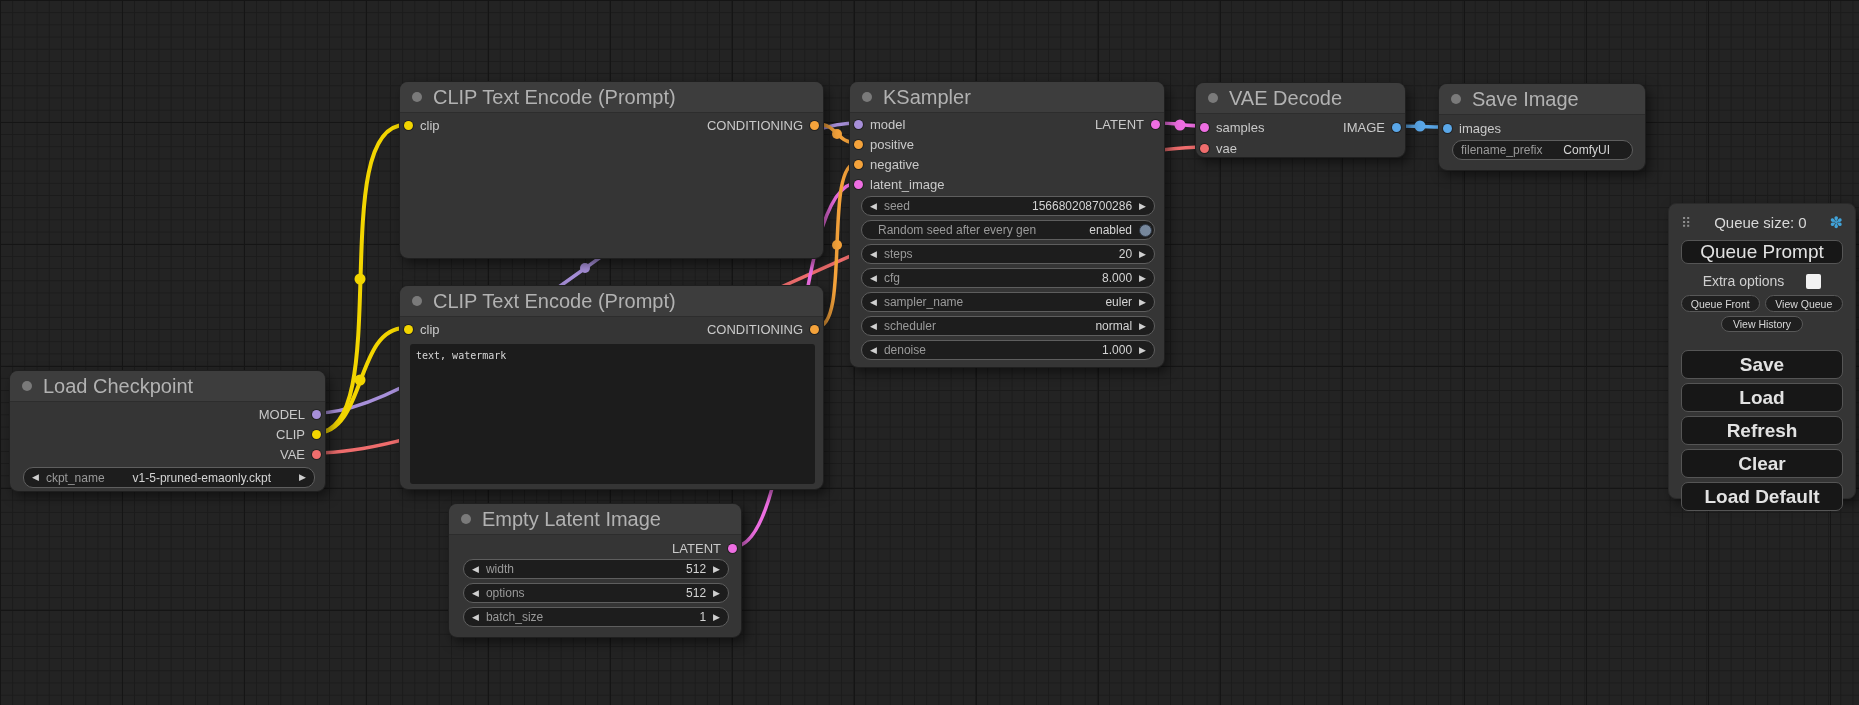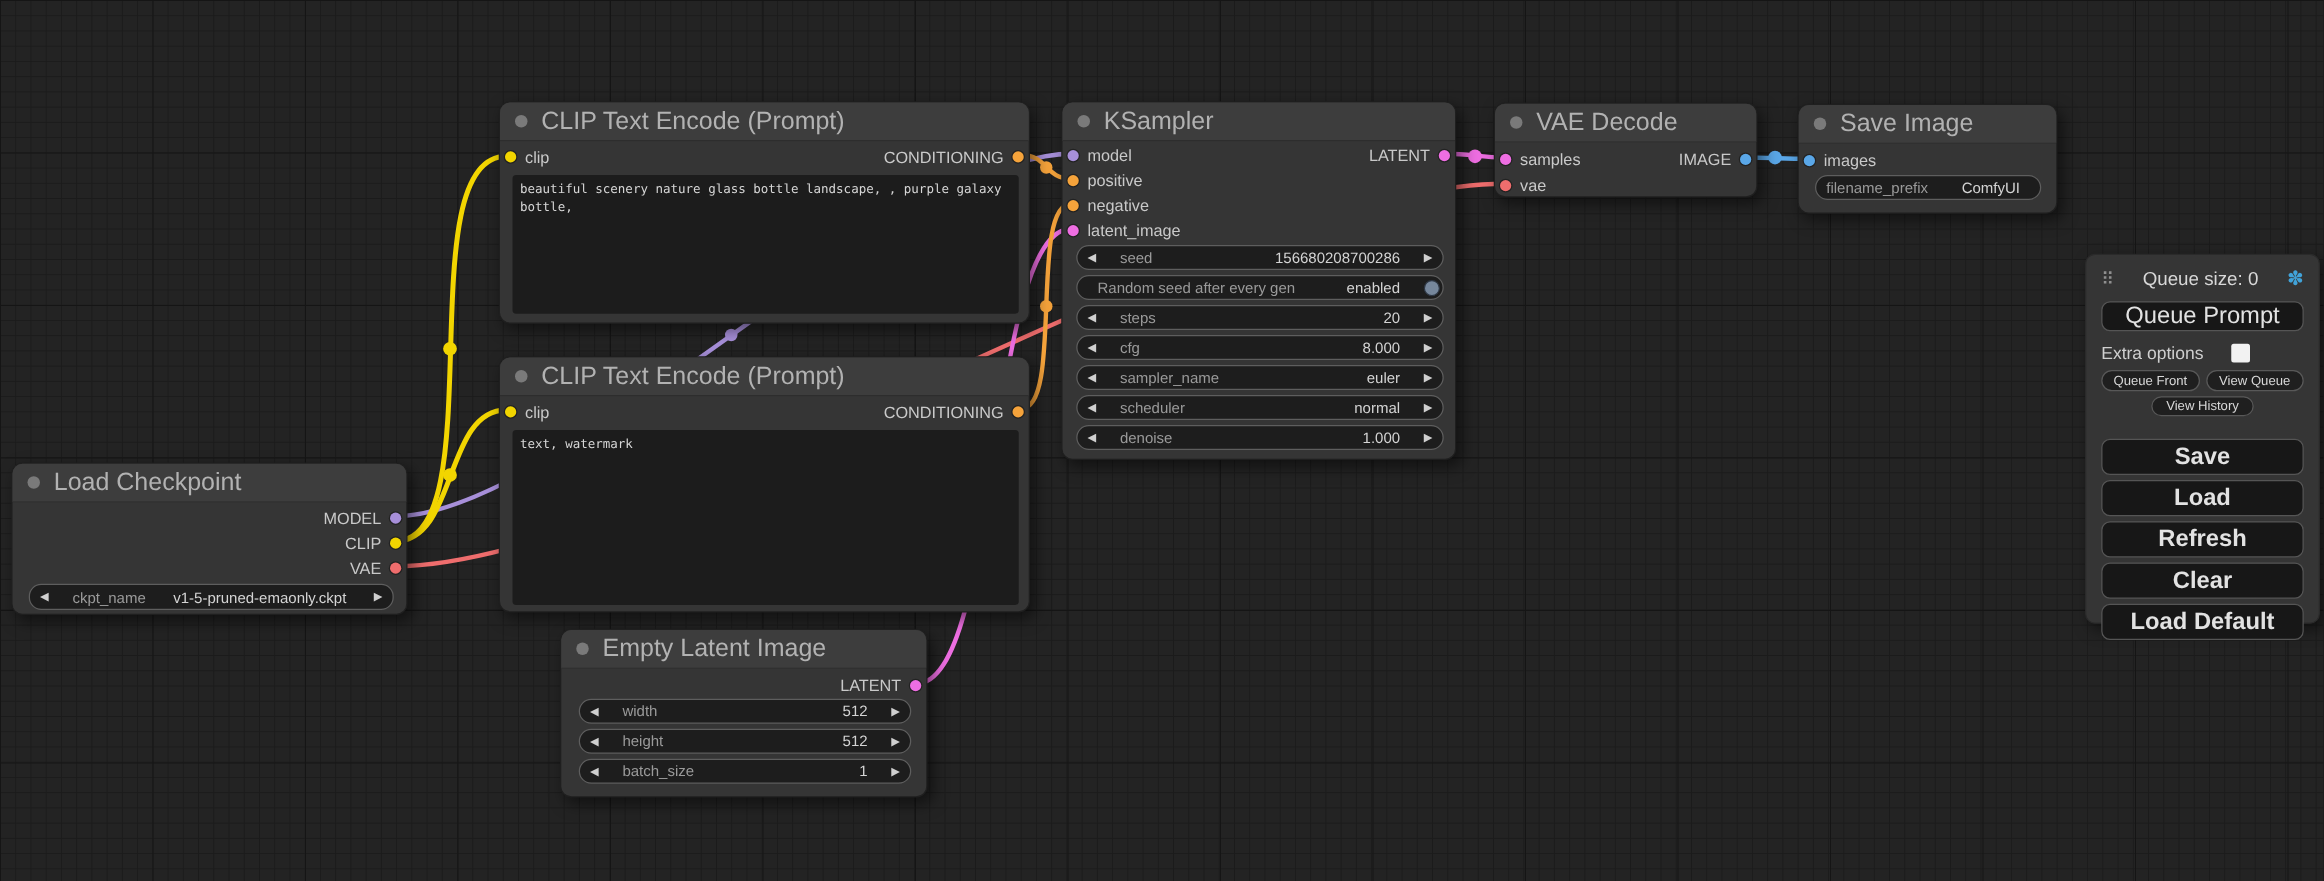--- a/index.html
+++ b/index.html
@@ -24,39 +24,39 @@
   .slot{position:absolute;height:16px;display:flex;align-items:center;gap:7px;font-size:13px;color:#c9c9c9;}
   .slot.in{left:4px;}
   .slot.out{right:4px;}
   .pdot{width:9px;height:9px;border-radius:50%;flex:none;box-shadow:0 0 0 1px rgba(0,0,0,.35);}
   .c-model{background:#a78fd9;} .c-clip{background:#f2d500;} .c-vae{background:#ef6d6d;}
   .c-cond{background:#f5a33b;} .c-latent{background:#ee6ee2;} .c-image{background:#5aa7e8;}
   .textbox{position:absolute;background:#1c1c1c;border-radius:3px;color:#d6d6d6;
         font-family:"DejaVu Sans Mono",monospace;font-size:10px;line-height:1.45;
         padding:5px 6px;box-sizing:border-box;white-space:pre-wrap;overflow:hidden;}
   .widget{position:absolute;height:20px;background:#1d1d1d;border:1px solid #5e5e5e;border-radius:10px;
-        display:flex;align-items:center;padding:0 8px;gap:19px;font-size:12px;box-sizing:border-box;white-space:nowrap;}
+        display:flex;align-items:center;padding:0 8px;gap:7px;font-size:12px;box-sizing:border-box;white-space:nowrap;}
   .wlabel{color:#9a9a9a;} .wvalue{margin-left:auto;color:#d4d4d4;}
   .wvalue.center{margin:0 auto;}
   .arr{color:#cfcfcf;font-size:9px;line-height:1;cursor:pointer;}
   .toggle-dot{width:13px;height:13px;border-radius:50%;background:#76879c;border:1px solid #2e3744;
         box-sizing:border-box;margin-right:-6px;flex:none;}
   
   .qpanel{position:absolute;left:1668px;top:203px;width:188px;height:296px;background:#353535;
         border:1px solid #2a2a2a;border-radius:8px;box-shadow:4px 5px 12px rgba(0,0,0,.5);
         box-sizing:border-box;padding:9px 12px;display:flex;flex-direction:column;}
   .qhead{display:flex;align-items:center;}
   .qhandle{color:#8f8f8f;font-size:14px;cursor:grab;}
   .qsize{flex:1;text-align:center;color:#d8d8d8;font-size:15px;}
   .qgear{color:#41a3d9;font-size:16px;cursor:pointer;}
   .qbtn{background:#171717;border:1px solid #555;border-radius:7px;color:#e2e2e2;
         display:flex;align-items:center;justify-content:center;cursor:pointer;}
   .qbtn.big{height:27px;font-size:19px;margin-top:4px;font-weight:bold;}
   .qbtn.prompt{height:28px;font-size:19px;margin-top:8px;}
-  .extra-row{display:flex;align-items:center;gap:22px;margin-top:9px;}
+  .extra-row{display:flex;align-items:center;justify-content:center;gap:22px;margin-top:9px;}
   .extra-label{color:#cfcfcf;font-size:14px;}
   .qcheck{width:15px;height:15px;background:#f2f2f2;border-radius:2px;cursor:pointer;}
   .small-row{display:flex;gap:5px;margin-top:6px;}
   .qpill{background:#1f1f1f;border:1px solid #585858;border-radius:9px;color:#d8d8d8;
         font-size:10.5px;height:15px;display:flex;align-items:center;justify-content:center;cursor:pointer;}
   .qpill.half{flex:1;}
   .hist-row{display:flex;justify-content:center;margin-top:4px;}
   .qpill.hist{width:80px;height:14px;}
   .btn-stack{margin-top:14px;display:flex;flex-direction:column;}
 </style>
@@ -117,21 +117,20 @@
       <span class="ntitle">CLIP Text Encode (Prompt)</span>
     </div>
     <div class="slot in" style="top:35px;">
       <span class="pdot c-clip"></span>
         <span>clip</span>
     </div>
     <div class="slot out" style="top:35px;">
       <span>CONDITIONING</span>
         <span class="pdot c-cond"></span>
     </div>
-    <div class="textbox" style="left:10px;top:58px;width:405px;height:111px;">beautiful scenery nature glass bottle landscape, , purple galaxy bottle,</div>
   </div>
 
   <div class="node" style="left:399px;top:285px;width:425px;height:205px;">
     <div class="nheader">
       <span class="tdot"></span>
       <span class="ntitle">CLIP Text Encode (Prompt)</span>
     </div>
     <div class="slot in" style="top:35px;">
       <span class="pdot c-clip"></span>
         <span>clip</span>
@@ -255,21 +254,21 @@
         <span class="pdot c-latent"></span>
     </div>
     <div class="widget" style="left:14px;top:55px;width:266px;">
       <span class="arr">◀</span>
       <span class="wlabel">width</span>
       <span class="wvalue">512</span>
       <span class="arr">▶</span>
     </div>
     <div class="widget" style="left:14px;top:79px;width:266px;">
       <span class="arr">◀</span>
-      <span class="wlabel">height</span>
+      <span class="wlabel">options</span>
       <span class="wvalue">512</span>
       <span class="arr">▶</span>
     </div>
     <div class="widget" style="left:14px;top:103px;width:266px;">
       <span class="arr">◀</span>
       <span class="wlabel">batch_size</span>
       <span class="wvalue">1</span>
       <span class="arr">▶</span>
     </div>
   </div>

